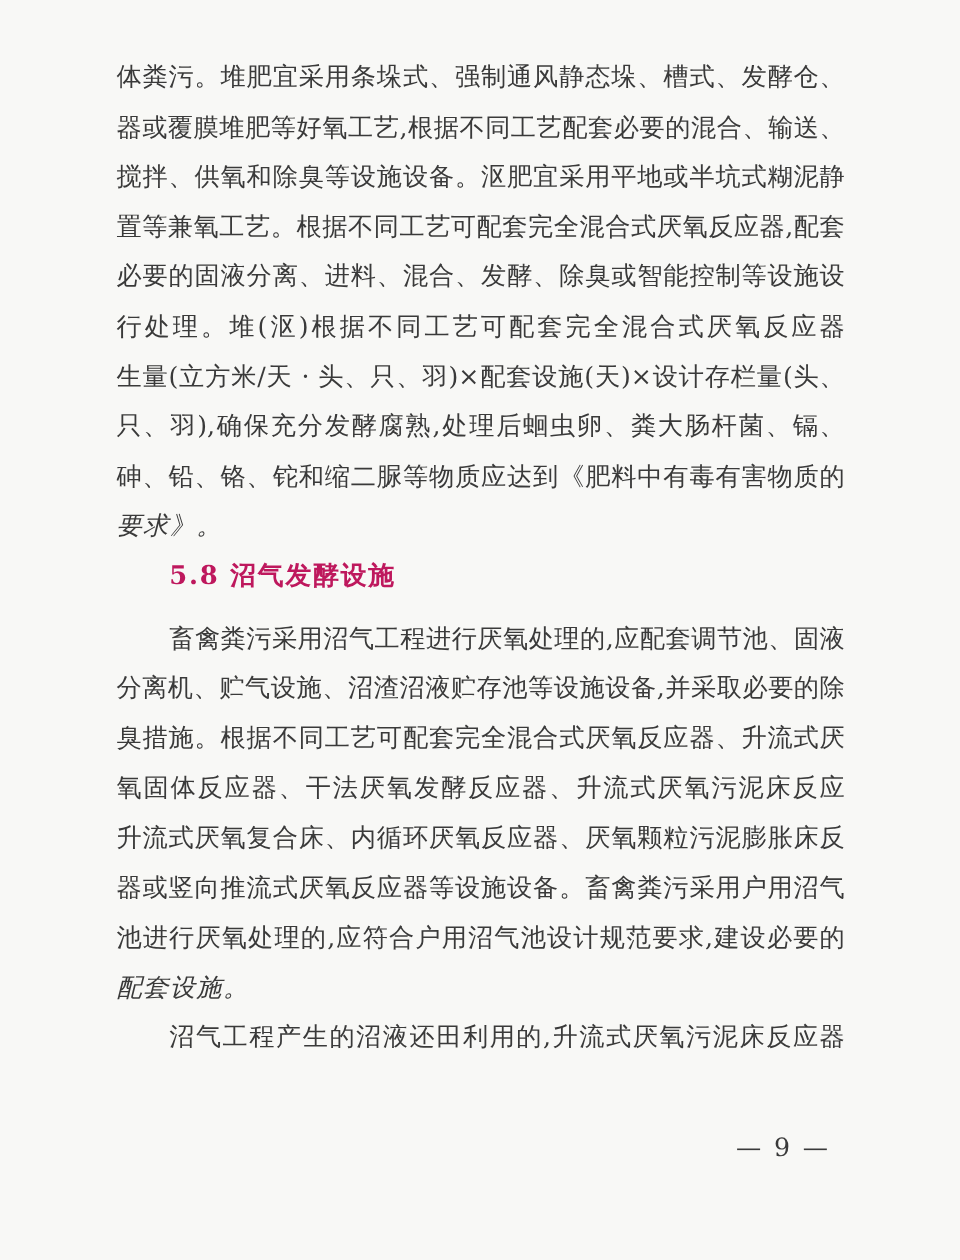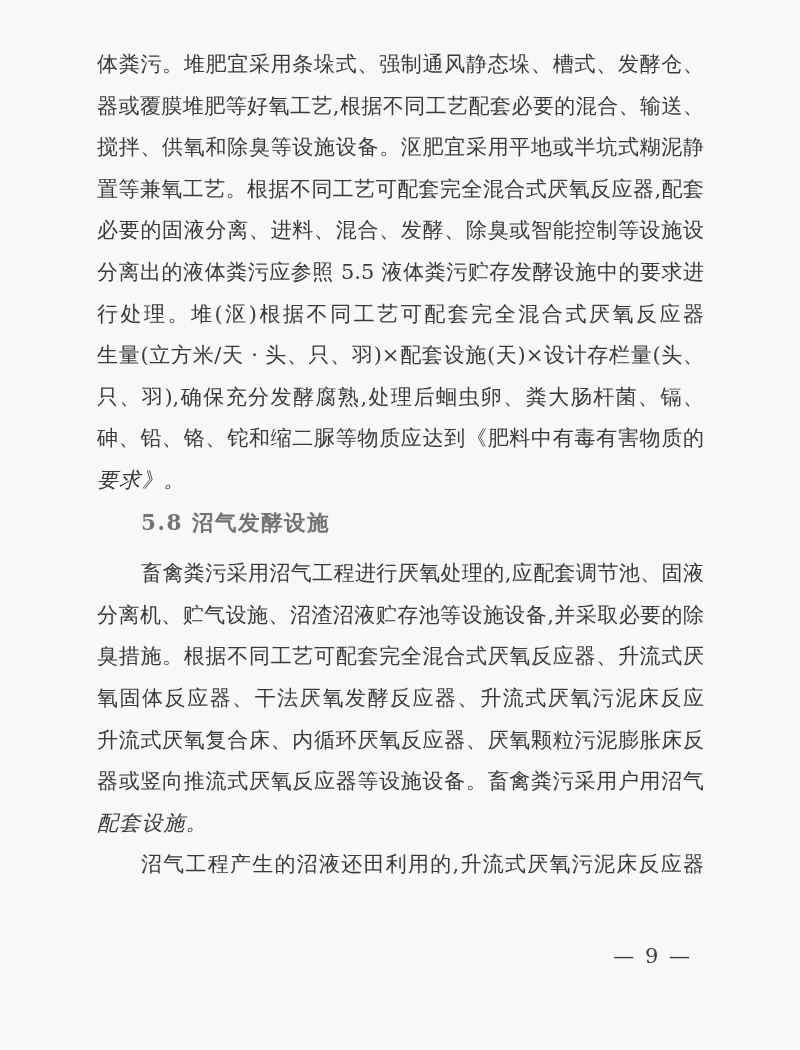--- a/index.html
+++ b/index.html
@@ -47,21 +47,21 @@
     letter-spacing: 1.2px;
     font-style: italic;
   }
   .heading {
     margin: 0 0 10px 0;
     padding-left: 44px;
     font-size: 21.5px;
     font-weight: 700;
     height: 41.6px;
     line-height: 41.6px;
-    color: #737373;
+    color: #be185d;
     letter-spacing: 1.5px;
   }
   .page-number {
     position: absolute;
     top: 944px;
     right: 108px;
     font-size: 21px;
     line-height: 24px;
     letter-spacing: 2px;
     color: #3a3a3a;
@@ -72,35 +72,35 @@
 <body>
 
 <div class="page">
   <main class="text-block">
     <section class="para">
         <div class="line">体粪污。堆肥宜采用条垛式、强制通风静态垛、槽式、发酵仓、反应</div>
         <div class="line">器或覆膜堆肥等好氧工艺,根据不同工艺配套必要的混合、输送、</div>
         <div class="line">搅拌、供氧和除臭等设施设备。沤肥宜采用平地或半坑式糊泥静</div>
         <div class="line">置等兼氧工艺。根据不同工艺可配套完全混合式厌氧反应器,配套</div>
         <div class="line">必要的固液分离、进料、混合、发酵、除臭或智能控制等设施设备,</div>
-        <div class="line">分离出的液体粪污应参照 5.5 液体粪污贮存发酵设施中的要求进</div>
         <div class="line">行处理。堆(沤)根据不同工艺可配套完全混合式厌氧反应器</div>
         <div class="line">生量(立方米/天 · 头、只、羽)×配套设施(天)×设计存栏量(头、</div>
         <div class="line">只、羽),确保充分发酵腐熟,处理后蛔虫卵、粪大肠杆菌、镉、汞、</div>
         <div class="line">砷、铅、铬、铊和缩二脲等物质应达到《肥料中有毒有害物质的限量</div>
         <div class="line para-end">要求》。</div>
       </section>
     <h2 class="heading">5.8 沼气发酵设施</h2>
     <section class="para">
         <div class="line indent">畜禽粪污采用沼气工程进行厌氧处理的,应配套调节池、固液</div>
         <div class="line">分离机、贮气设施、沼渣沼液贮存池等设施设备,并采取必要的除</div>
         <div class="line">臭措施。根据不同工艺可配套完全混合式厌氧反应器、升流式厌</div>
         <div class="line">氧固体反应器、干法厌氧发酵反应器、升流式厌氧污泥床反应器、</div>
         <div class="line">升流式厌氧复合床、内循环厌氧反应器、厌氧颗粒污泥膨胀床反应</div>
         <div class="line">器或竖向推流式厌氧反应器等设施设备。畜禽粪污采用户用沼气</div>
+        <div class="line">池进行厌氧处理的,应符合户用沼气池设计规范要求,建设必要的</div>
         <div class="line para-end">配套设施。</div>
       </section>
     <section class="para">
         <div class="line indent">沼气工程产生的沼液还田利用的,升流式厌氧污泥床反应器</div>
       </section>
   </main>
   <div class="page-number">— 9 —</div>
 </div>
 
 </body></html>

